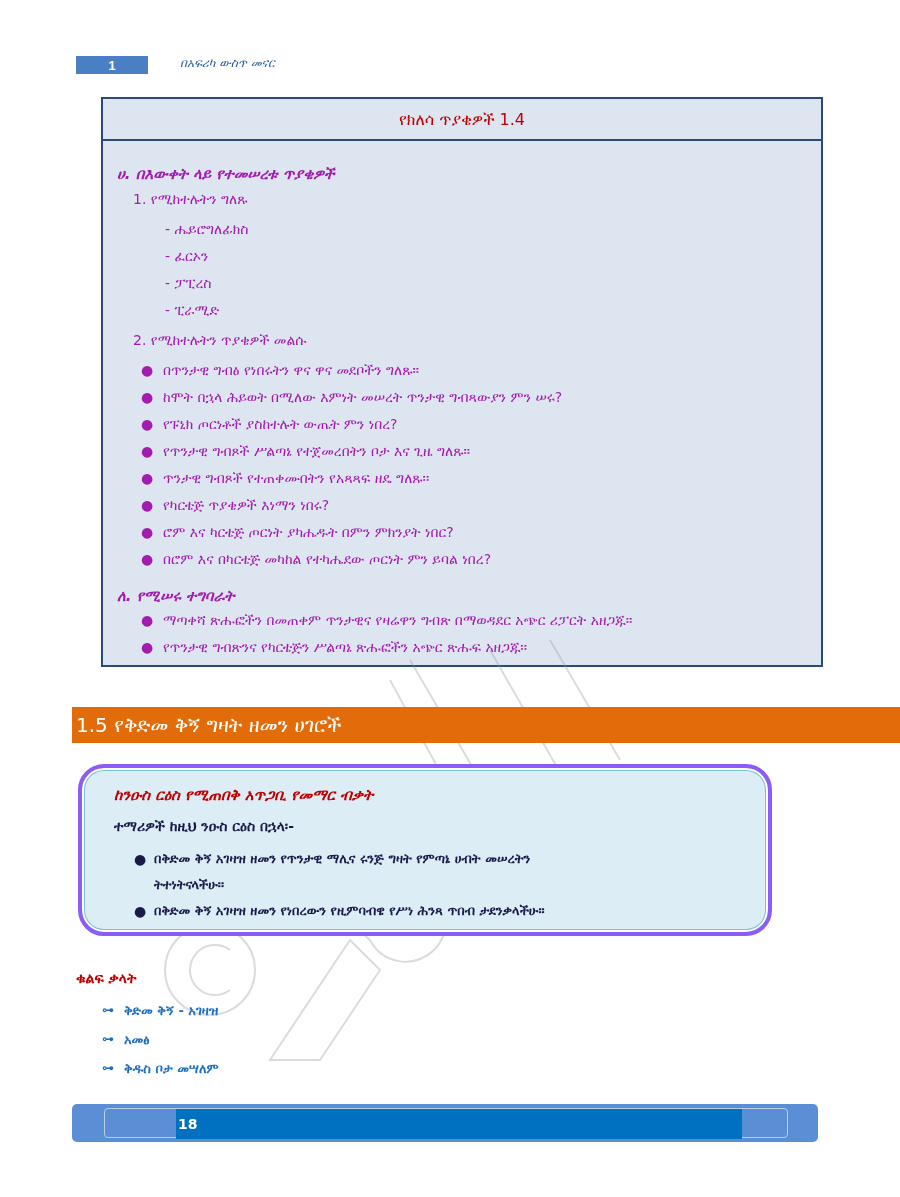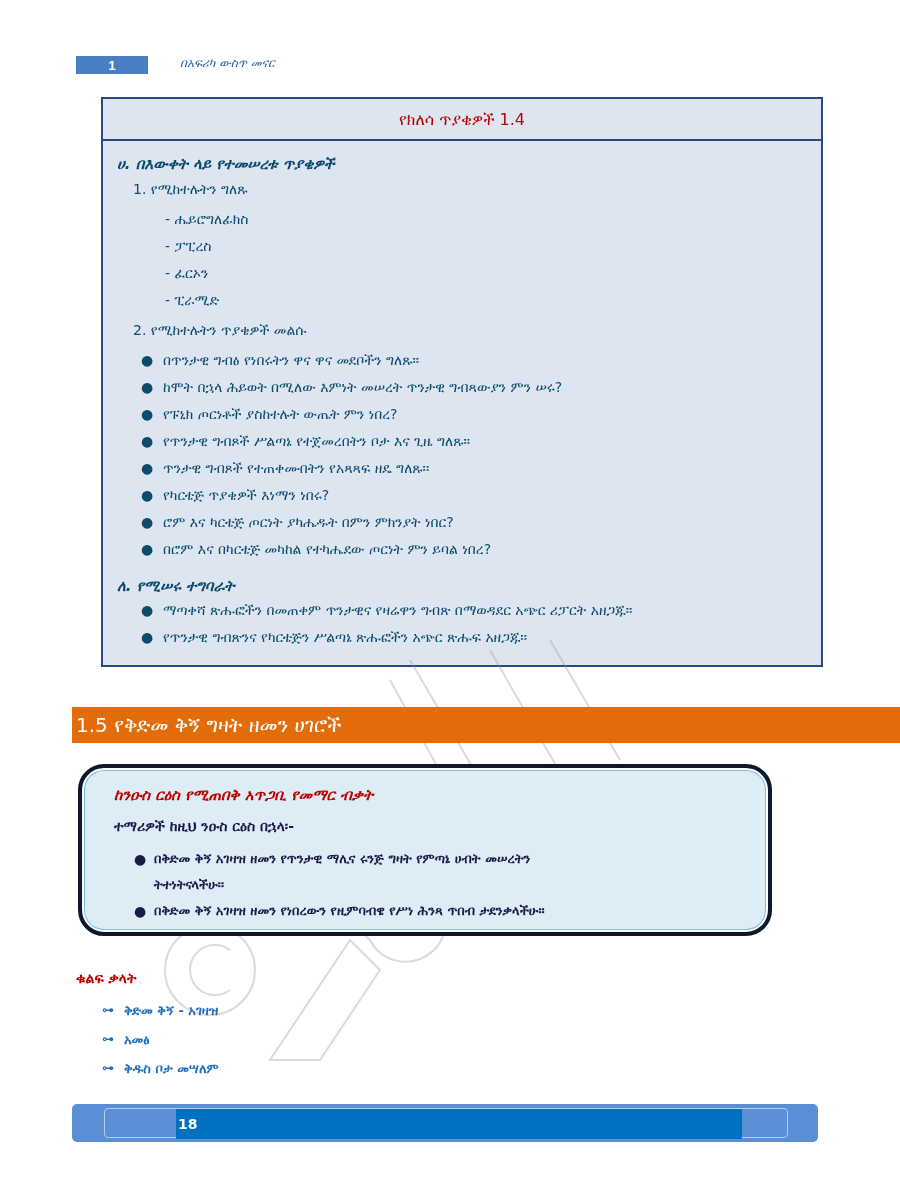--- a/index.html
+++ b/index.html
@@ -21,35 +21,35 @@
   }
   .review-box {
     position: absolute; left: 101px; top: 97px; width: 722px; height: 570px;
     border: 2px solid #2a4a7a; background: #dde6f0; box-sizing: border-box;
   }
   .review-title {
     height: 40px; border-bottom: 2px solid #2a4a7a;
     display: flex; align-items: center; justify-content: center;
     color: #c00000; font-size: 16px; font-weight: normal;
   }
-  .review-body { padding: 14px 0 0 14px; font-size: 14px; color: #0c4a6e; }
+  .review-body { padding: 24px 0 0 14px; font-size: 14px; color: #a21caf; }
   .sec-head { font-style: italic; font-weight: bold; font-size: 15px; margin-bottom: 8px; }
   .num-item { margin-left: 16px; margin-bottom: 8px; }
   .dash-item { margin-left: 48px; height: 27px; line-height: 27px; }
   .bullet-item { margin-left: 24px; height: 27px; line-height: 27px; display: flex; }
   .bullet-dot { width: 22px; flex: none; font-size: 14px; }
   .gap { height: 8px; }
   .section-bar {
     position: absolute; left: 72px; top: 707px; width: 838px; height: 36px;
     background: #e36c0a; color: #fff; font-size: 20px;
     display: flex; align-items: center; padding-left: 4px; box-sizing: border-box;
   }
   .objective-box {
     position: absolute; left: 78px; top: 764px; width: 694px; height: 172px;
-    border: 4px solid #0f172a; border-radius: 26px; background: #dcedf5;
+    border: 4px solid #8b5cf6; border-radius: 26px; background: #dcedf5;
     box-sizing: border-box; box-shadow: inset 0 0 0 2px #ffffff, inset 0 0 0 3px #7cc0d8;
   }
   .obj-title {
     position: absolute; left: 32px; top: 18px; color: #c00000; font-style: italic;
     font-size: 15px; font-weight: bold;
   }
   .obj-lead { position: absolute; left: 32px; top: 50px; font-size: 14px; font-weight: bold; color: #1a1a4a; }
   .obj-list { position: absolute; left: 52px; top: 78px; font-size: 13px; font-weight: bold; color: #1a1a4a; }
   .obj-item { display: flex; line-height: 26px; }
   .obj-item .bullet-dot { width: 20px; }
@@ -82,22 +82,22 @@
 
 <div class="header-num">1</div>
 <div class="header-title">በአፍሪካ ውስጥ መናር</div>
 
 <div class="review-box">
   <div class="review-title">የክለሳ ጥያቄዎች 1.4</div>
   <div class="review-body">
     <div class="sec-head">ሀ. በእውቀት ላይ የተመሠረቱ ጥያቄዎች</div>
     <div class="num-item">1. የሚከተሉትን ግለጹ</div>
     <div class="dash-item">- ሔይሮግለፊክስ</div>
+    <div class="dash-item">- ፈርኦን</div>
     <div class="dash-item">- ፓፒረስ</div>
-    <div class="dash-item">- ፈርኦን</div>
     <div class="dash-item">- ፒራሚድ</div>
     <div class="gap"></div>
     <div class="num-item">2. የሚከተሉትን ጥያቄዎች መልሱ</div>
     <div class="bullet-item">
         <span class="bullet-dot">●</span>
         <span>በጥንታዊ ግብፅ የነበሩትን ዋና ዋና መደቦችን ግለጹ፡፡</span>
       </div>
     <div class="bullet-item">
         <span class="bullet-dot">●</span>
         <span>ከሞት በኋላ ሕይወት በሚለው እምነት መሠረት ጥንታዊ ግብጻውያን ምን ሠሩ?</span>

